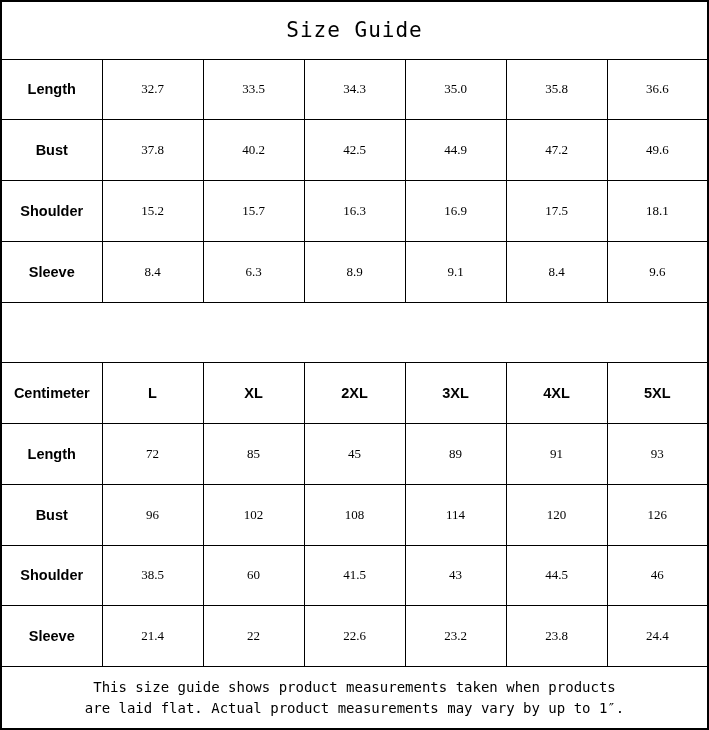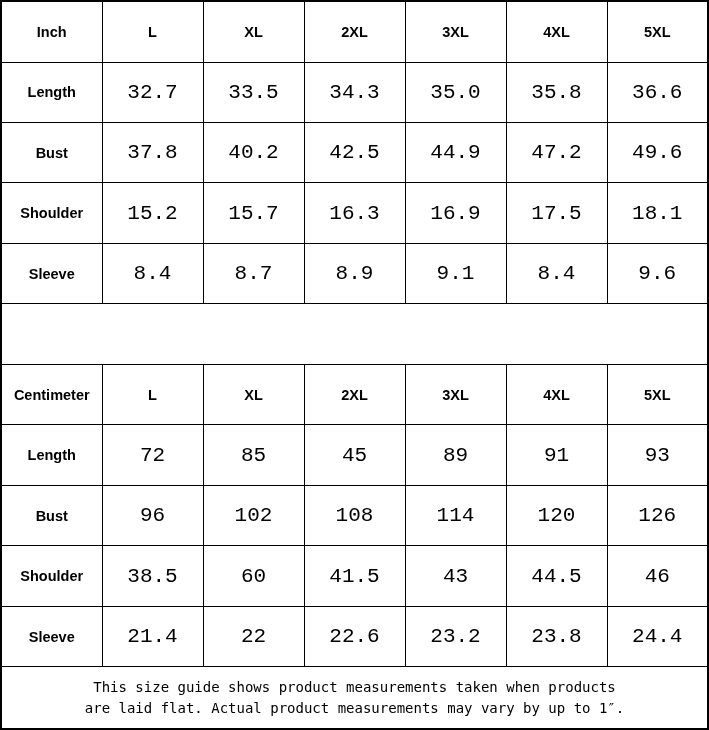--- a/index.html
+++ b/index.html
@@ -36,23 +36,23 @@
     font-weight: 400;
     letter-spacing: 1px;
   }
   tr.grid-row td { height: 56px; }
   td.row-label, td.size-header {
     font-family: "Liberation Sans", sans-serif;
     font-weight: 700;
     font-size: 14.5px;
   }
   td.value-cell {
-    font-family: Liberation Mono, monospace;
+    font-family: Liberation Serif, serif;
     font-weight: 400;
-    font-size: 21px;
+    font-size: 13px;
     text-align: center;
   }
   tr.spacer-row td { height: 56px; }
   tr.footer-row td {
     height: 57px;
     font-family: "DejaVu Sans Mono", "Liberation Mono", monospace;
     font-size: 14px;
     line-height: 1.45;
     font-weight: 400;
   }
@@ -66,30 +66,24 @@
       <col class="label-col">
       <col>
         <col>
         <col>
         <col>
         <col>
         <col>
     </colgroup>
 
     <tbody>
+        <tr class="title-row">
+      <td colspan="7">Size Guide</td>
+    </tr>
 
-    <tr class="grid-row">
-      <td class="size-header">Inch</td>
-      <td class="size-header">L</td>
-      <td class="size-header">XL</td>
-      <td class="size-header">2XL</td>
-      <td class="size-header">3XL</td>
-      <td class="size-header">4XL</td>
-      <td class="size-header">5XL</td>
-    </tr>
 
     <tr class="grid-row">
       <td class="row-label">Length</td>
       <td class="value-cell">32.7</td>
       <td class="value-cell">33.5</td>
       <td class="value-cell">34.3</td>
       <td class="value-cell">35.0</td>
       <td class="value-cell">35.8</td>
       <td class="value-cell">36.6</td>
     </tr>
@@ -110,21 +104,21 @@
       <td class="value-cell">15.7</td>
       <td class="value-cell">16.3</td>
       <td class="value-cell">16.9</td>
       <td class="value-cell">17.5</td>
       <td class="value-cell">18.1</td>
     </tr>
 
     <tr class="grid-row">
       <td class="row-label">Sleeve</td>
       <td class="value-cell">8.4</td>
-      <td class="value-cell">8.7</td>
+      <td class="value-cell">6.3</td>
       <td class="value-cell">8.9</td>
       <td class="value-cell">9.1</td>
       <td class="value-cell">8.4</td>
       <td class="value-cell">9.6</td>
     </tr>
 
     <tr class="spacer-row">
       <td colspan="7"></td>
     </tr>
 

